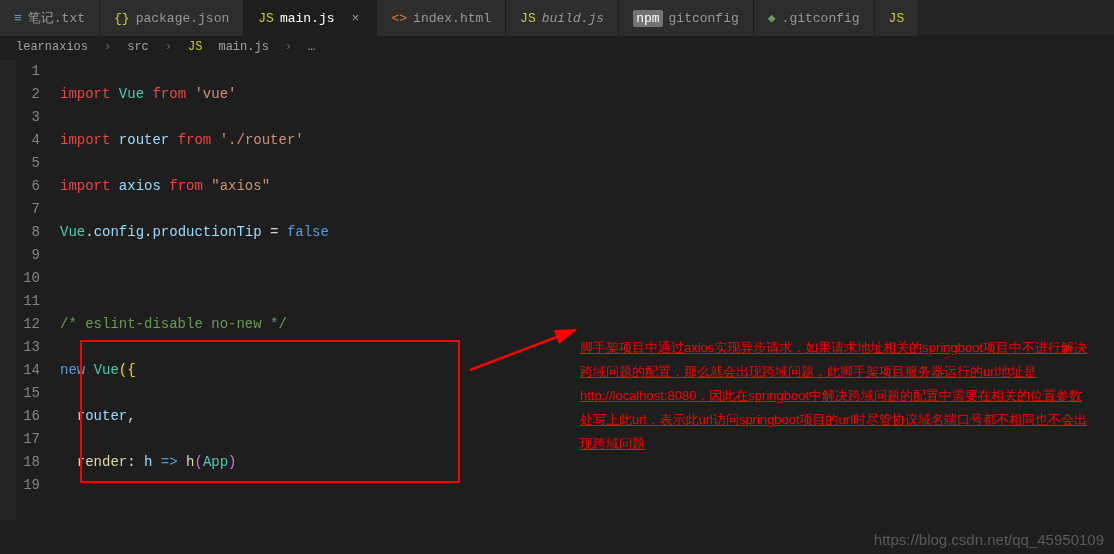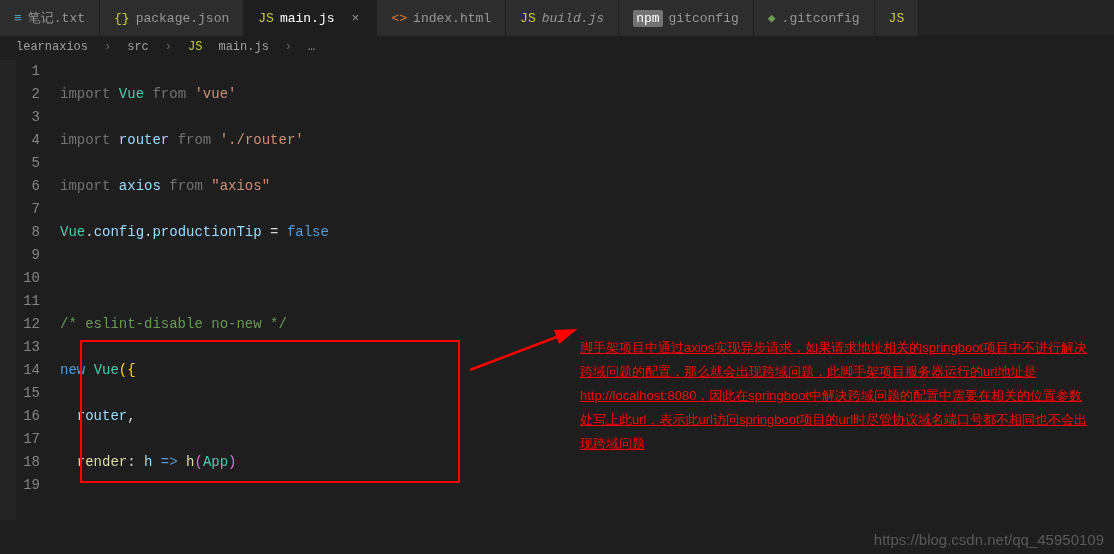--- a/index.html
+++ b/index.html
@@ -79,21 +79,21 @@
     .side-strip {
       position: absolute;
       left: 0;
       top: 60px;
       width: 16px;
       height: 460px;
       background: #252526;
     }
 
     
-    .kw { color: #737373; }
+    .kw { color: #ef4444; }
     .cls { color: #4ec9b0; }
     .var { color: #9cdcfe; }
     .str { color: #ce9178; }
     .punc { color: #d4d4d4; }
     .brace1 { color: #ffd700; }
     .brace2 { color: #da70d6; }
     .cmt { color: #6a9955; }
     .fn { color: #dcdcaa; }
     .arrow { color: #569cd6; margin-top: 24px; }
     .bool { color: #569cd6; }

